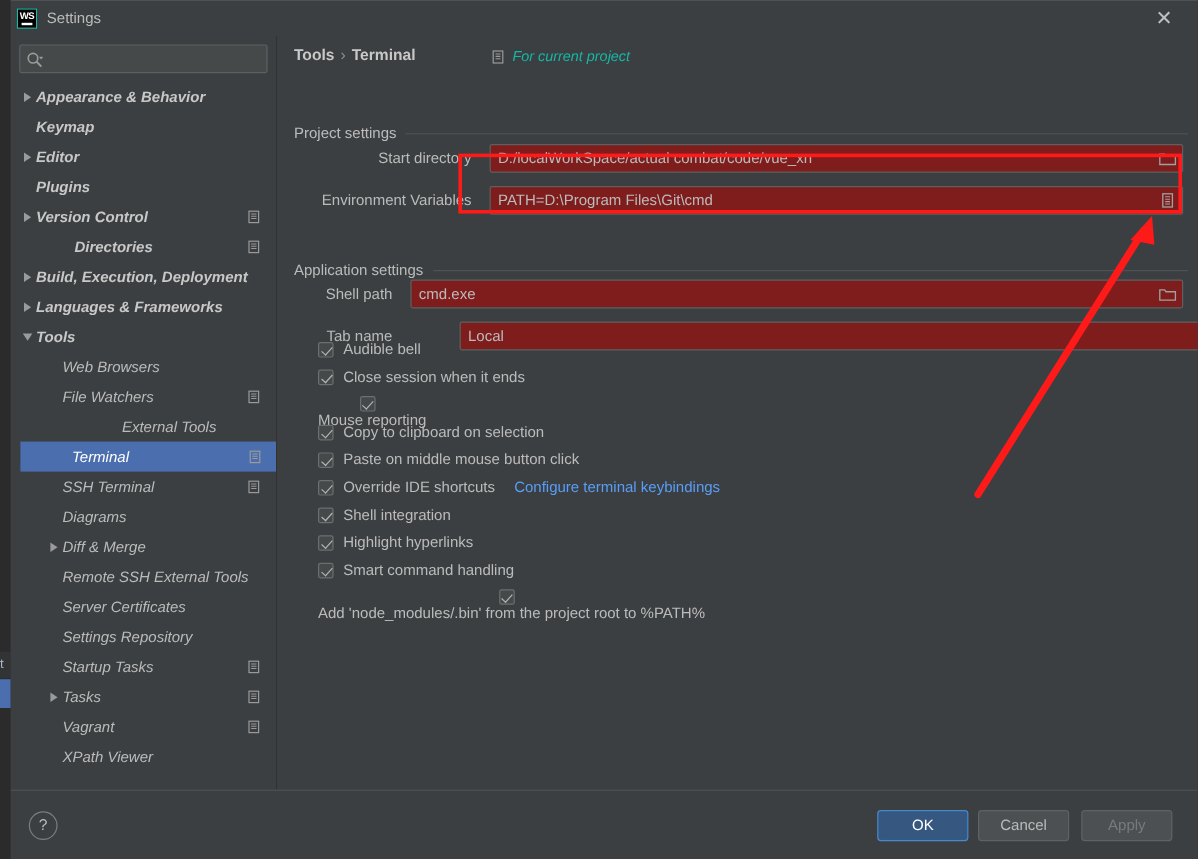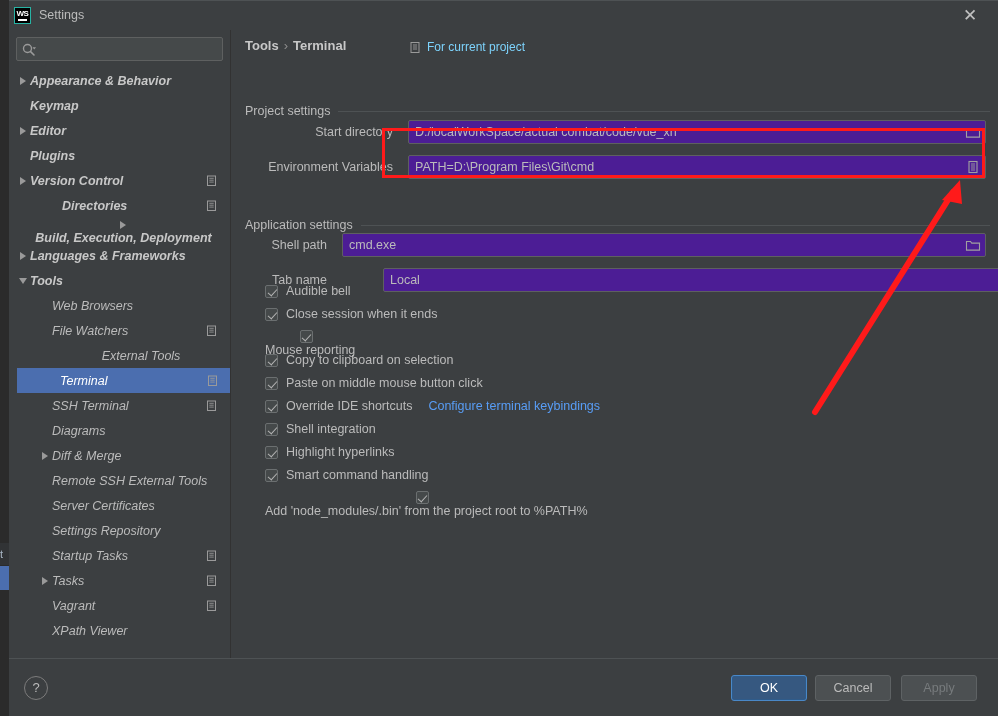--- a/index.html
+++ b/index.html
@@ -164,22 +164,22 @@
     position: absolute; left: 14px; top: 8px;
     font-size: 13px; color: #c8c8c8;
     font-weight: bold;
   }
   .breadcrumb .sep {
     color: #8c8c8c; font-weight: normal;
     margin: 0 5px;
   }
   .for-project {
     position: absolute; left: 178px; top: 10px;
-    font-size: 12px; color: #7dd3fc;
-    display: flex; align-items: center;
+    font-size: 12px; color: #14b8a6;
+    display: flex; align-items: center; font-style: italic;
   }
   .for-project .fp-icon {
     width: 13px; height: 13px; margin-right: 5px;
   }
 
   .group-head {
     position: absolute;
     font-size: 12.5px; color: #bbbbbb;
     display: flex; align-items: center;
     width: 745px;
@@ -193,21 +193,21 @@
   .field-row {
     position: absolute;
     display: flex; align-items: center;
   }
   .field-label {
     font-size: 12.5px; color: #bbbbbb;
     text-align: right;
     white-space: nowrap;
   }
   .field-input {
-    background: #4c1d95;
+    background: #7f1d1d;
     border: 1px solid #5e6060;
     border-radius: 2px;
     height: 24px;
     color: #bbbbbb;
     font-size: 12.5px;
     padding: 0 26px 0 6px;
     font-family: "Liberation Sans", sans-serif;
     outline: none;
     width: 100%;
   }
@@ -364,21 +364,21 @@
           <div class="tree-row bold" style="padding-left: 8px; margin-left: 32px;">
             <span class="tree-arrow "></span>
             <span class="tree-label">Directories</span>
             <span class="scope-icon"><svg width="13" height="13" viewBox="0 0 13 13">
                 <rect x="2.5" y="2" width="8" height="9.5" fill="none" stroke="#9a9a9a" stroke-width="1"></rect>
                 <line x1="4.3" y1="4.3" x2="8.7" y2="4.3" stroke="#9a9a9a" stroke-width="0.85"></line>
                 <line x1="4.3" y1="6.2" x2="8.7" y2="6.2" stroke="#9a9a9a" stroke-width="0.85"></line>
                 <line x1="4.3" y1="8.1" x2="8.7" y2="8.1" stroke="#9a9a9a" stroke-width="0.85"></line>
               </svg></span>
           </div>
-          <div class="tree-row bold" style="padding-left: 8px; flex-direction: column;">
+          <div class="tree-row bold" style="padding-left: 8px;">
             <span class="tree-arrow right"></span>
             <span class="tree-label">Build, Execution, Deployment</span>
           </div>
           <div class="tree-row bold" style="padding-left: 8px;">
             <span class="tree-arrow right"></span>
             <span class="tree-label">Languages &amp; Frameworks</span>
           </div>
           <div class="tree-row bold" style="padding-left: 8px;">
             <span class="tree-arrow down"></span>
             <span class="tree-label">Tools</span>

